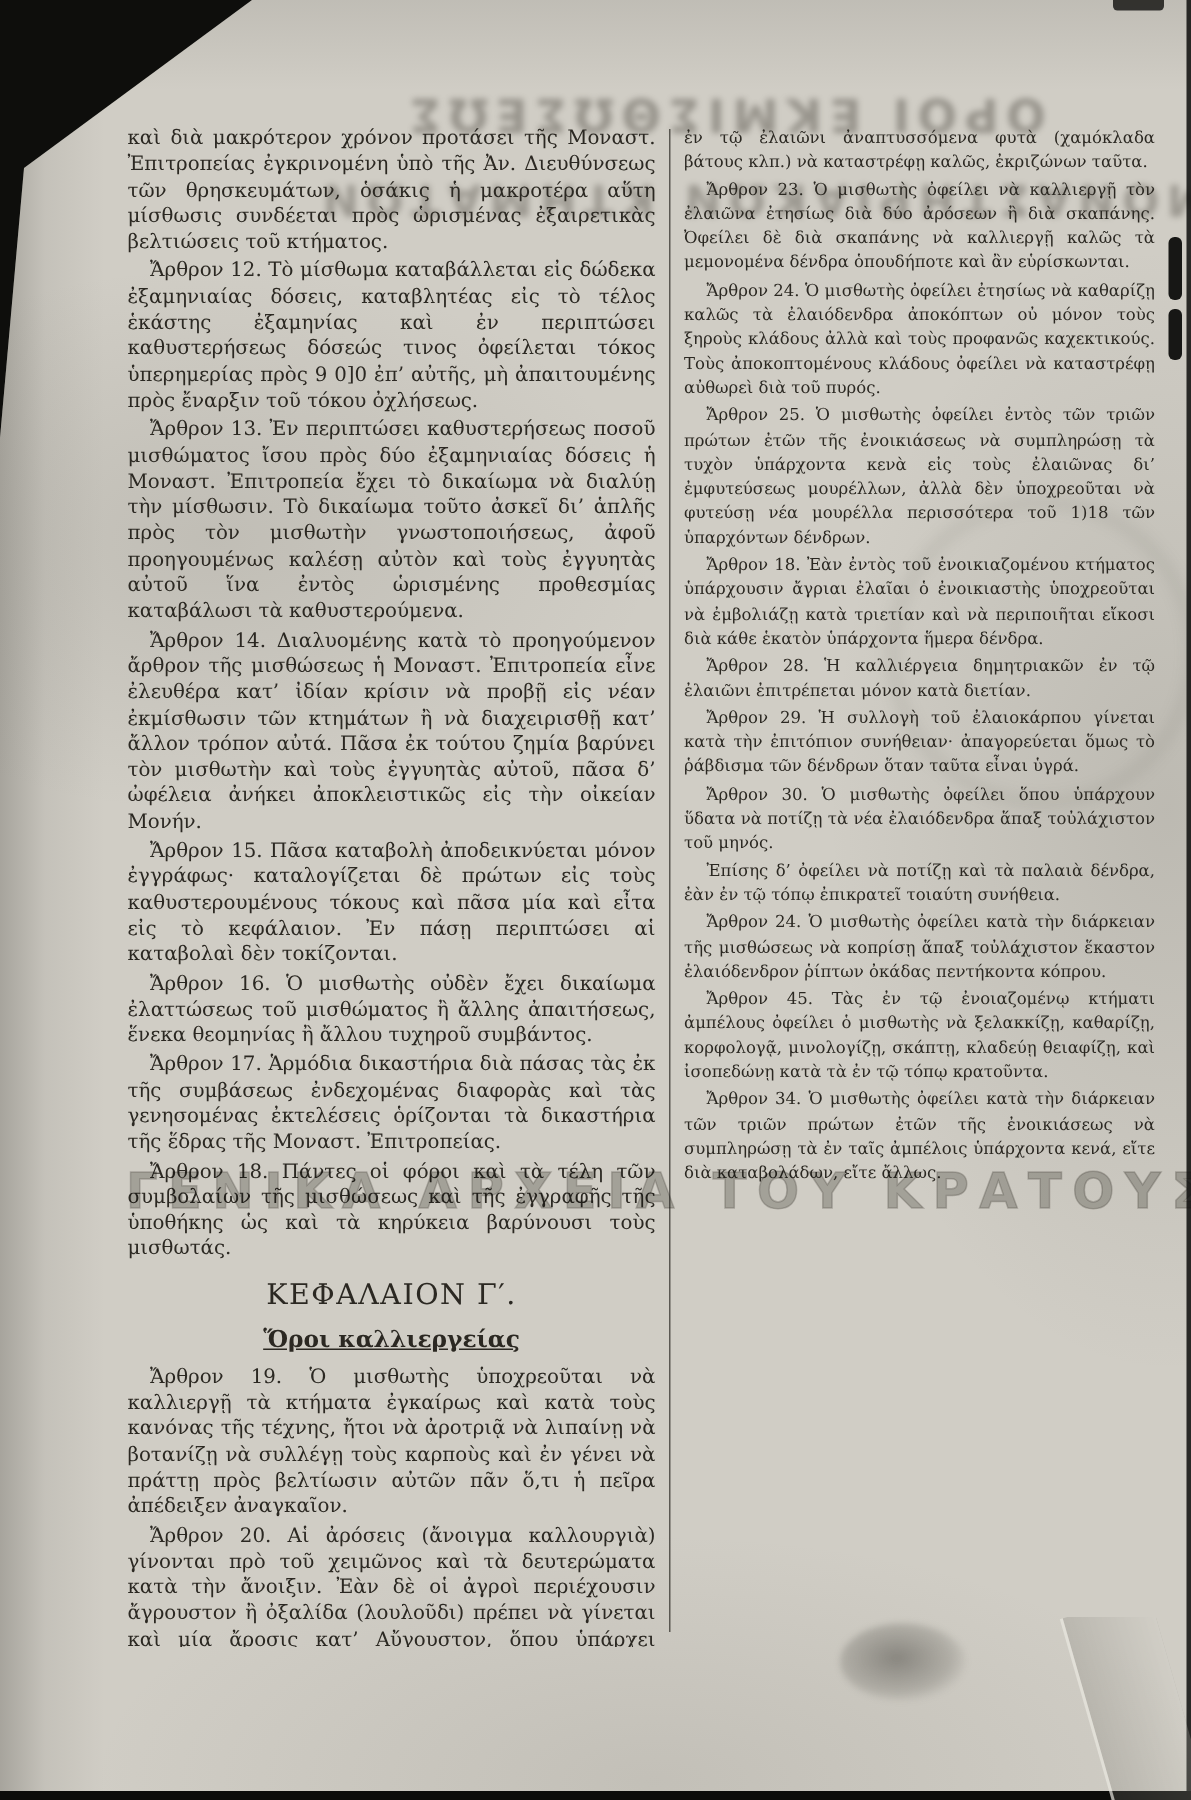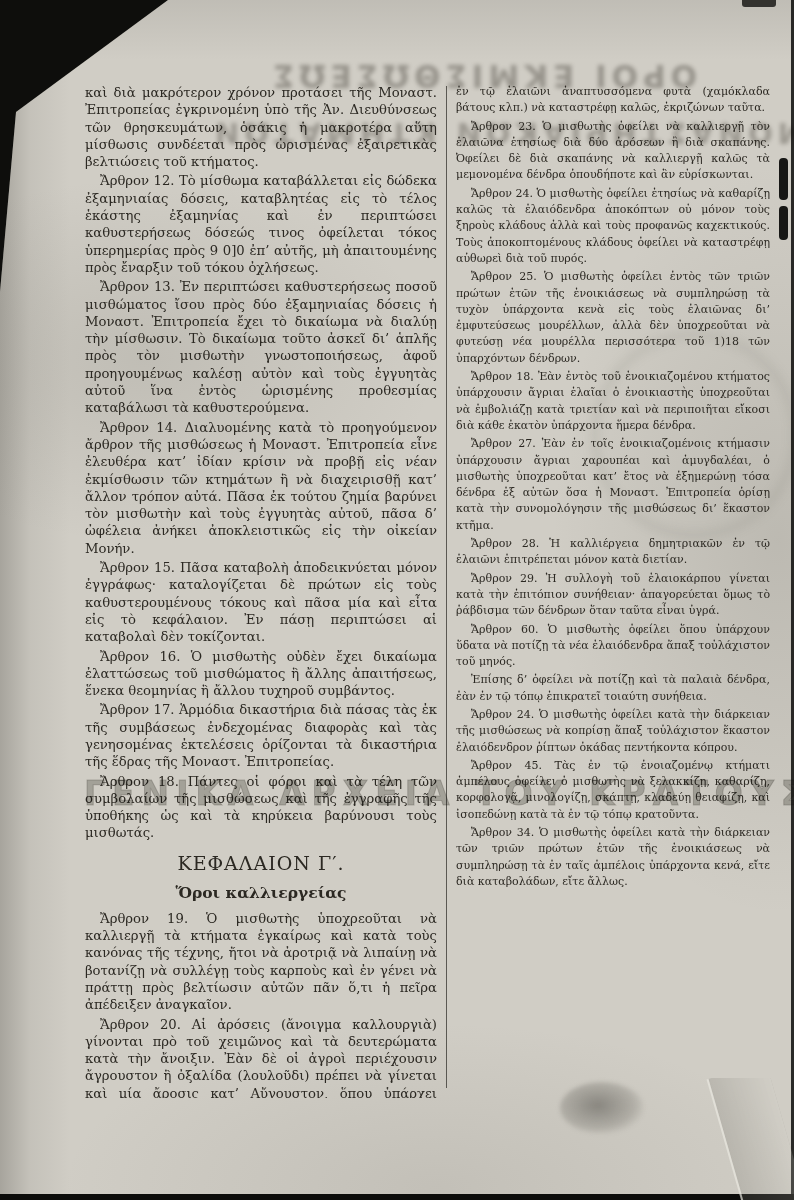--- a/index.html
+++ b/index.html
@@ -34,21 +34,21 @@
   .col-left p.para{font-size:13.2px;line-height:17.3px;margin:0 0 2px 0;}
   .col-right p.para{font-size:11px;line-height:16.3px;margin:0 0 2px 0;}
   p.para{text-indent:15px;text-align:justify;}
   .list-flush p.para:first-child{text-indent:0;}
   .divider{
     position:absolute;left:446px;top:86px;width:1px;height:1002px;
     background:rgba(45,43,38,0.72);
   }
   .chapter{ text-align:center;margin:10px 0 8px 0; }
   .chapter-num{font-size:19px;letter-spacing:1px;color:#2b2822;margin:0 0 9px 0;}
-  .chapter-title{font-size:15.5px;font-weight:bold;color:#2b2822;margin:0 0 8px 0;}
+  .chapter-title{font-size:15.5px;font-weight:bold;color:#2b2822;margin:0 0 8px 0;text-decoration:underline;}
   .watermark{
     position:absolute;top:774px;left:84px;width:692px;text-align:center;
     font-family:"DejaVu Sans", sans-serif;font-weight:bold;font-size:33px;
     letter-spacing:7px;color:rgba(125,123,116,0.42);
     -webkit-text-stroke:1px rgba(88,86,80,0.30);
     mix-blend-mode:multiply;white-space:nowrap;
   }
   .edge-right{position:absolute;right:0;top:0;width:3px;height:1200px;background:rgba(12,12,10,0.85);}
   .corner-mark-tr{position:absolute;left:742px;top:0;width:34px;height:7px;background:rgba(15,15,13,0.8);border-radius:0 0 3px 3px;}
   .stitch{position:absolute;left:779px;width:9px;background:#171715;border-radius:4px;}
@@ -102,24 +102,23 @@
     </div>
 </div>
 
 <div class="col col-right">
   <div class="list-flush">
       <p class="para">ἐν τῷ ἐλαιῶνι ἀναπτυσσόμενα φυτὰ (χαμόκλαδα βάτους κλπ.) νὰ καταστρέφῃ καλῶς, ἐκριζώνων ταῦτα.</p>
       <p class="para">Ἄρθρον 23. Ὁ μισθωτὴς ὀφείλει νὰ καλλιεργῇ τὸν ἐλαιῶνα ἐτησίως διὰ δύο ἀρόσεων ἢ διὰ σκαπάνης. Ὀφείλει δὲ διὰ σκαπάνης νὰ καλλιεργῇ καλῶς τὰ μεμονομένα δένδρα ὁπουδήποτε καὶ ἂν εὑρίσκωνται.</p>
       <p class="para">Ἄρθρον 24. Ὁ μισθωτὴς ὀφείλει ἐτησίως νὰ καθαρίζῃ καλῶς τὰ ἐλαιόδενδρα ἀποκόπτων οὐ μόνον τοὺς ξηροὺς κλάδους ἀλλὰ καὶ τοὺς προφανῶς καχεκτικούς. Τοὺς ἀποκοπτομένους κλάδους ὀφείλει νὰ καταστρέφῃ αὐθωρεὶ διὰ τοῦ πυρός.</p>
       <p class="para">Ἄρθρον 25. Ὁ μισθωτὴς ὀφείλει ἐντὸς τῶν τριῶν πρώτων ἐτῶν τῆς ἐνοικιάσεως νὰ συμπληρώσῃ τὰ τυχὸν ὑπάρχοντα κενὰ εἰς τοὺς ἐλαιῶνας δι’ ἐμφυτεύσεως μουρέλλων, ἀλλὰ δὲν ὑποχρεοῦται νὰ φυτεύσῃ νέα μουρέλλα περισσότερα τοῦ 1)18 τῶν ὑπαρχόντων δένδρων.</p>
       <p class="para">Ἄρθρον 18. Ἐὰν ἐντὸς τοῦ ἐνοικιαζομένου κτήματος ὑπάρχουσιν ἄγριαι ἐλαῖαι ὁ ἐνοικιαστὴς ὑποχρεοῦται νὰ ἐμβολιάζῃ κατὰ τριετίαν καὶ νὰ περιποιῆται εἴκοσι διὰ κάθε ἑκατὸν ὑπάρχοντα ἥμερα δένδρα.</p>
-      <p class="para">Ἄρθρον 27. Ἐὰν ἐν τοῖς ἐνοικιαζομένοις κτήμασιν ὑπάρχουσιν ἄγριαι χαρουπέαι καὶ ἀμυγδαλέαι, ὁ μισθωτὴς ὑποχρεοῦται κατ’ ἔτος νὰ ἐξημερώνῃ τόσα δένδρα ἐξ αὐτῶν ὅσα ἡ Μοναστ. Ἐπιτροπεία ὁρίσῃ κατὰ τὴν συνομολόγησιν τῆς μισθώσεως δι’ ἕκαστον κτῆμα.</p>
       <p class="para">Ἄρθρον 28. Ἡ καλλιέργεια δημητριακῶν ἐν τῷ ἐλαιῶνι ἐπιτρέπεται μόνον κατὰ διετίαν.</p>
       <p class="para">Ἄρθρον 29. Ἡ συλλογὴ τοῦ ἐλαιοκάρπου γίνεται κατὰ τὴν ἐπιτόπιον συνήθειαν· ἀπαγορεύεται ὅμως τὸ ῥάβδισμα τῶν δένδρων ὅταν ταῦτα εἶναι ὑγρά.</p>
-      <p class="para">Ἄρθρον 60. Ὁ μισθωτὴς ὀφείλει ὅπου ὑπάρχουν ὕδατα νὰ ποτίζῃ τὰ νέα ἐλαιόδενδρα ἅπαξ τοὐλάχιστον τοῦ μηνός.</p>
+      <p class="para">Ἄρθρον 30. Ὁ μισθωτὴς ὀφείλει ὅπου ὑπάρχουν ὕδατα νὰ ποτίζῃ τὰ νέα ἐλαιόδενδρα ἅπαξ τοὐλάχιστον τοῦ μηνός.</p>
       <p class="para">Ἐπίσης δ’ ὀφείλει νὰ ποτίζῃ καὶ τὰ παλαιὰ δένδρα, ἐὰν ἐν τῷ τόπῳ ἐπικρατεῖ τοιαύτη συνήθεια.</p>
       <p class="para">Ἄρθρον 24. Ὁ μισθωτὴς ὀφείλει κατὰ τὴν διάρκειαν τῆς μισθώσεως νὰ κοπρίσῃ ἅπαξ τοὐλάχιστον ἕκαστον ἐλαιόδενδρον ῥίπτων ὀκάδας πεντήκοντα κόπρου.</p>
       <p class="para">Ἄρθρον 45. Τὰς ἐν τῷ ἐνοιαζομένῳ κτήματι ἀμπέλους ὀφείλει ὁ μισθωτὴς νὰ ξελακκίζῃ, καθαρίζῃ, κορφολογᾷ, μινολογίζῃ, σκάπτῃ, κλαδεύῃ θειαφίζῃ, καὶ ἰσοπεδώνῃ κατὰ τὰ ἐν τῷ τόπῳ κρατοῦντα.</p>
       <p class="para">Ἄρθρον 34. Ὁ μισθωτὴς ὀφείλει κατὰ τὴν διάρκειαν τῶν τριῶν πρώτων ἐτῶν τῆς ἐνοικιάσεως νὰ συμπληρώσῃ τὰ ἐν ταῖς ἀμπέλοις ὑπάρχοντα κενά, εἴτε διὰ καταβολάδων, εἴτε ἄλλως.</p>
     </div>
 </div>
 
 <div class="watermark">ΓΕΝΙΚΑ ΑΡΧΕΙΑ ΤΟΥ ΚΡΑΤΟΥΣ</div>
 
 <div class="edge-right"></div>

